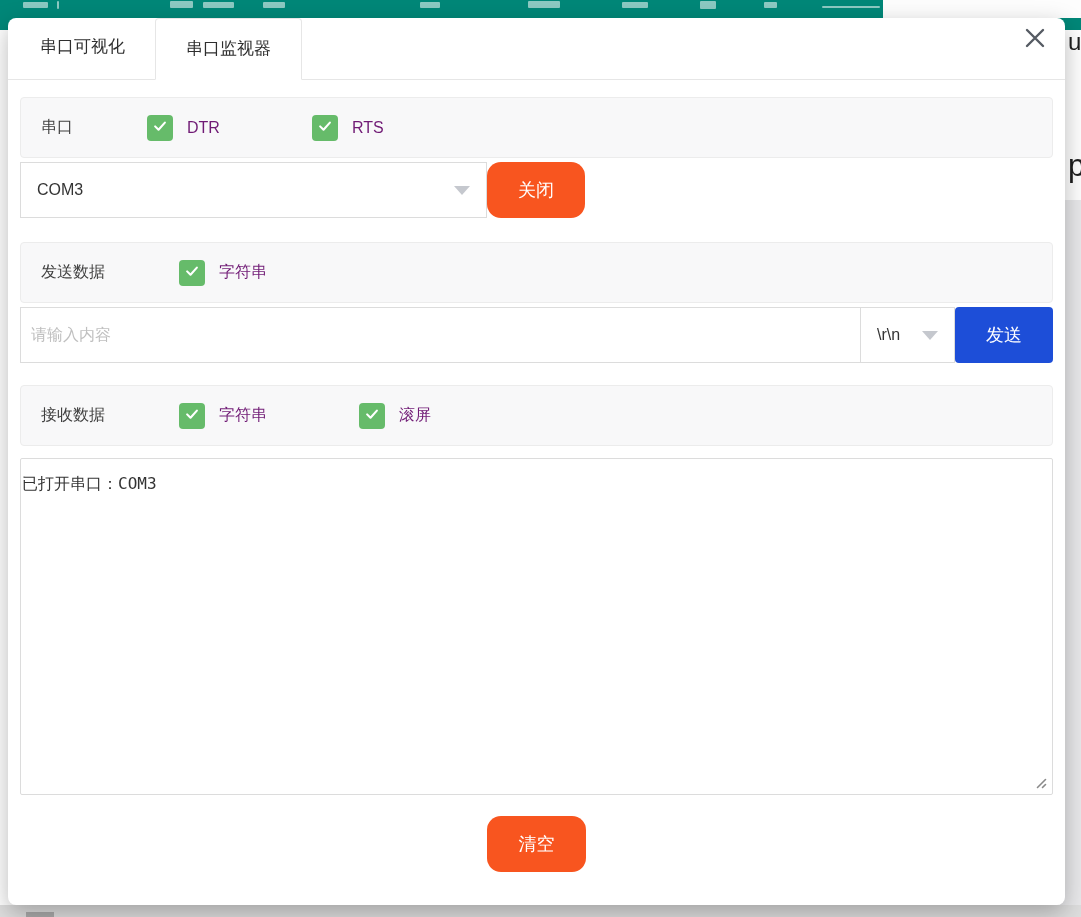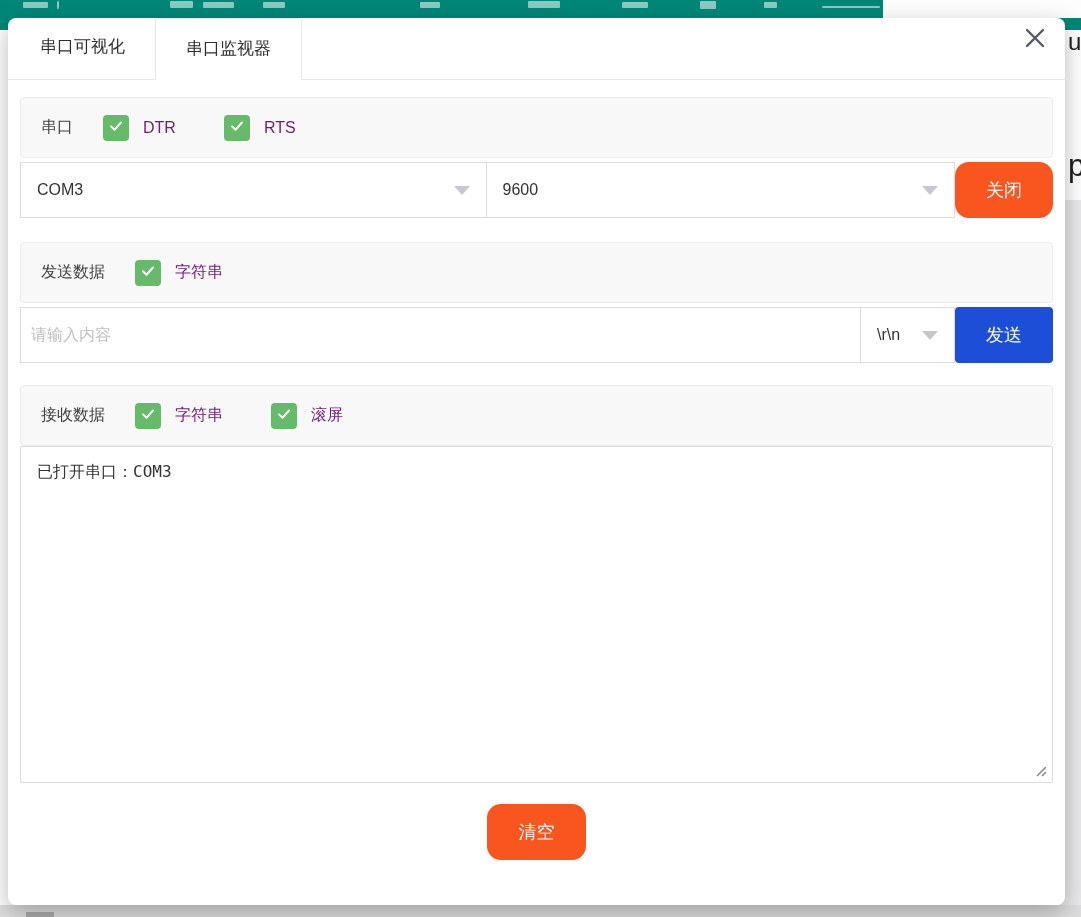--- a/index.html
+++ b/index.html
@@ -28,21 +28,21 @@
     cursor:pointer; white-space:nowrap; }
   .tab.active { background:#fff; border:1px solid #E6E6E6; border-bottom:1px solid #fff;
     border-radius:4px 4px 0 0; margin-bottom:-1px; }
   .close-btn { position:absolute; right:17px; top:9px; width:26px; height:26px; cursor:pointer;
     display:flex; align-items:center; justify-content:center; }
 
   .content { padding:0 12px; }
 
   
   .section-header { background:#F8F8F9; border:1px solid #ECECEC; border-radius:4px;
-    height:61px; display:flex; align-items:center; padding:0 20px; }
+    height:61px; display:flex; align-items:center; padding:0 20px;gap:44px; }
   .section-label { font-size:16px; color:#3f3f3f; margin-right:30px; white-space:nowrap; }
   .cb-group { display:flex; align-items:center; margin-right:48px; }
   .checkbox { width:26px; height:26px; background:#66BB6A; border-radius:4px;
     display:flex; align-items:center; justify-content:center; cursor:pointer; flex:0 0 auto; }
   .cb-label { font-size:16px; color:#701a75; margin-left:14px; white-space:nowrap; }
 
   .row { display:flex; margin-top:4px; }
   .selectbox { height:56px; background:#fff; border:1px solid #DCDCDC; display:flex;
     align-items:center; padding:0 16px; font-size:16px; color:#333; cursor:pointer;
     justify-content:space-between; }
@@ -58,21 +58,21 @@
 
   .send-input { flex:1; height:56px; border:1px solid #DCDCDC; border-right:none;
     padding:0 10px; font-size:16px; color:#333; outline:none; font-family:inherit; }
   .send-input::placeholder { color:#BFBFBF; }
   .sel-le { width:95px; }
   .btn-send { width:98px; }
 
   .gap24 { height:24px; } .gap22 { height:22px; } .gap17 { height:17px; }
 
   .output-area { position:relative; border:1px solid #DCDCDC; border-radius:2px;
-    height:337px; margin-top:0; background:#fff; padding:15px 16px; overflow:auto; }
+    height:337px; margin-top:12px; background:#fff; padding:15px 1px; overflow:auto; }
   .output-line { font-size:16px; color:#333; }
   .mono { font-family:"DejaVu Sans Mono","Liberation Mono",monospace; }
   .resize-handle { position:absolute; right:5px; bottom:5px; width:15px; height:15px; }
 
   .clear-wrap { display:flex; justify-content:center; margin-top:21px; }
   .btn-clear { width:99px;font-family:Liberation Mono, monospace; }
 </style>
 </head>
 <body>
 
@@ -135,24 +135,20 @@
         </span>
         <span class="cb-label">RTS</span>
       </div>
     </div>
 
     <div class="row">
       <div class="selectbox sel-port">
         <span>COM3</span>
         <span class="arrow"></span>
       </div>
-      <div class="selectbox sel-baud">
-        <span>9600</span>
-        <span class="arrow"></span>
-      </div>
       <button class="btn btn-orange btn-close-port">关闭</button>
     </div>
 
     <div class="gap24"></div>
 
     <div class="section-header">
       <span class="section-label">发送数据</span>
       <div class="cb-group">
         <span class="checkbox">
           <span>

